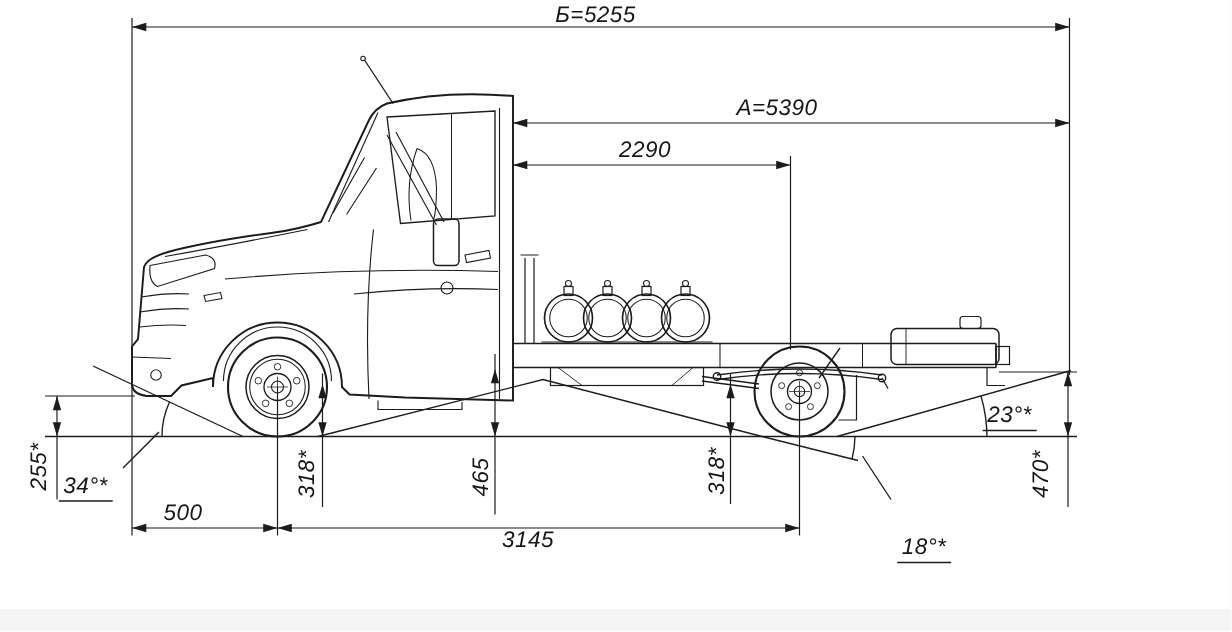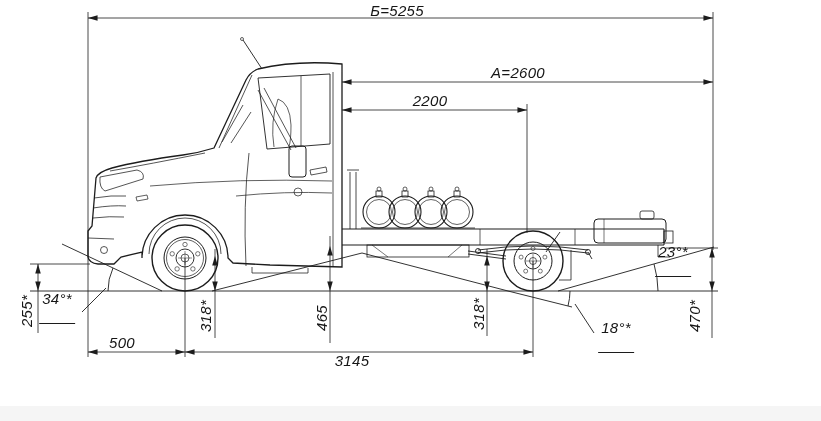--- a/index.html
+++ b/index.html
@@ -8,21 +8,21 @@
     overflow:hidden; font-family:"Liberation Sans", sans-serif;
   }
   .stage svg { position:absolute; left:0; top:0; }
   .lbl {
     position:absolute; white-space:nowrap; color:#161616;
     font:italic 15px "Liberation Sans", sans-serif;
     transform:translate(-50%,-50%);
     letter-spacing:.3px;
   }
   .lbl.rot { transform:translate(-50%,-50%) rotate(-90deg); }
-  .lbl.und { border-bottom:1.2px solid #1c1c1c; padding:0 3px 16px 3px; }
+  .lbl.und { border-bottom:1.2px solid #1c1c1c; padding:0 3px 1px 3px;margin-top:18px; }
 </style>
 </head>
 <body>
 
 <div class="stage">
 
   <svg width="821" height="421" viewBox="0 0 821 421">
     <defs>
       <marker id="arw" viewBox="0 0 12 8" refX="11.5" refY="4" markerWidth="13" markerHeight="9" orient="auto-start-reverse">
         <path d="M0.5,0.8 L11.5,4 L0.5,7.2 Z" fill="#1c1c1c"></path>
@@ -178,25 +178,25 @@
       <circle cx="533" cy="248.5" r="2" stroke-width="0.6"></circle>
       <circle cx="521.1" cy="257.1" r="2" stroke-width="0.6"></circle>
       <circle cx="525.7" cy="271.1" r="2" stroke-width="0.6"></circle>
       <circle cx="540.3" cy="271.1" r="2" stroke-width="0.6"></circle>
       <circle cx="544.9" cy="257.1" r="2" stroke-width="0.6"></circle>
       <path d="M 526,261 H 540 M 533,254 V 268" stroke-width="0.5"></path>
     </g>
   </svg>
 
   <div class="lbl" style="left:397px; top:10px;">Б=5255</div>
-  <div class="lbl" style="left:518px; top:72px;">А=2600</div>
-  <div class="lbl" style="left:430px; top:100px;">2200</div>
+  <div class="lbl" style="left:518px; top:72px;">А=5390</div>
+  <div class="lbl" style="left:430px; top:100px;">2290</div>
   <div class="lbl" style="left:122px; top:342px;">500</div>
   <div class="lbl" style="left:352px; top:342px;margin-top:18px;">3145</div>
   <div class="lbl rot" style="left:26px;  top:311px;">255*</div>
   <div class="lbl und" style="left:57px;  top:307px;">34°*</div>
   <div class="lbl rot" style="left:205px; top:316px;">318*</div>
   <div class="lbl rot" style="left:321px; top:318px;">465</div>
   <div class="lbl rot" style="left:478px; top:314px;">318*</div>
-  <div class="lbl und" style="left:616px; top:336px;">18°*</div>
+  <div class="lbl und" style="left:616px; top:348px;">18°*</div>
   <div class="lbl und" style="left:673px; top:260px;">23°*</div>
   <div class="lbl rot" style="left:694px; top:316px;">470*</div>
 </div>
 
 </body></html>

